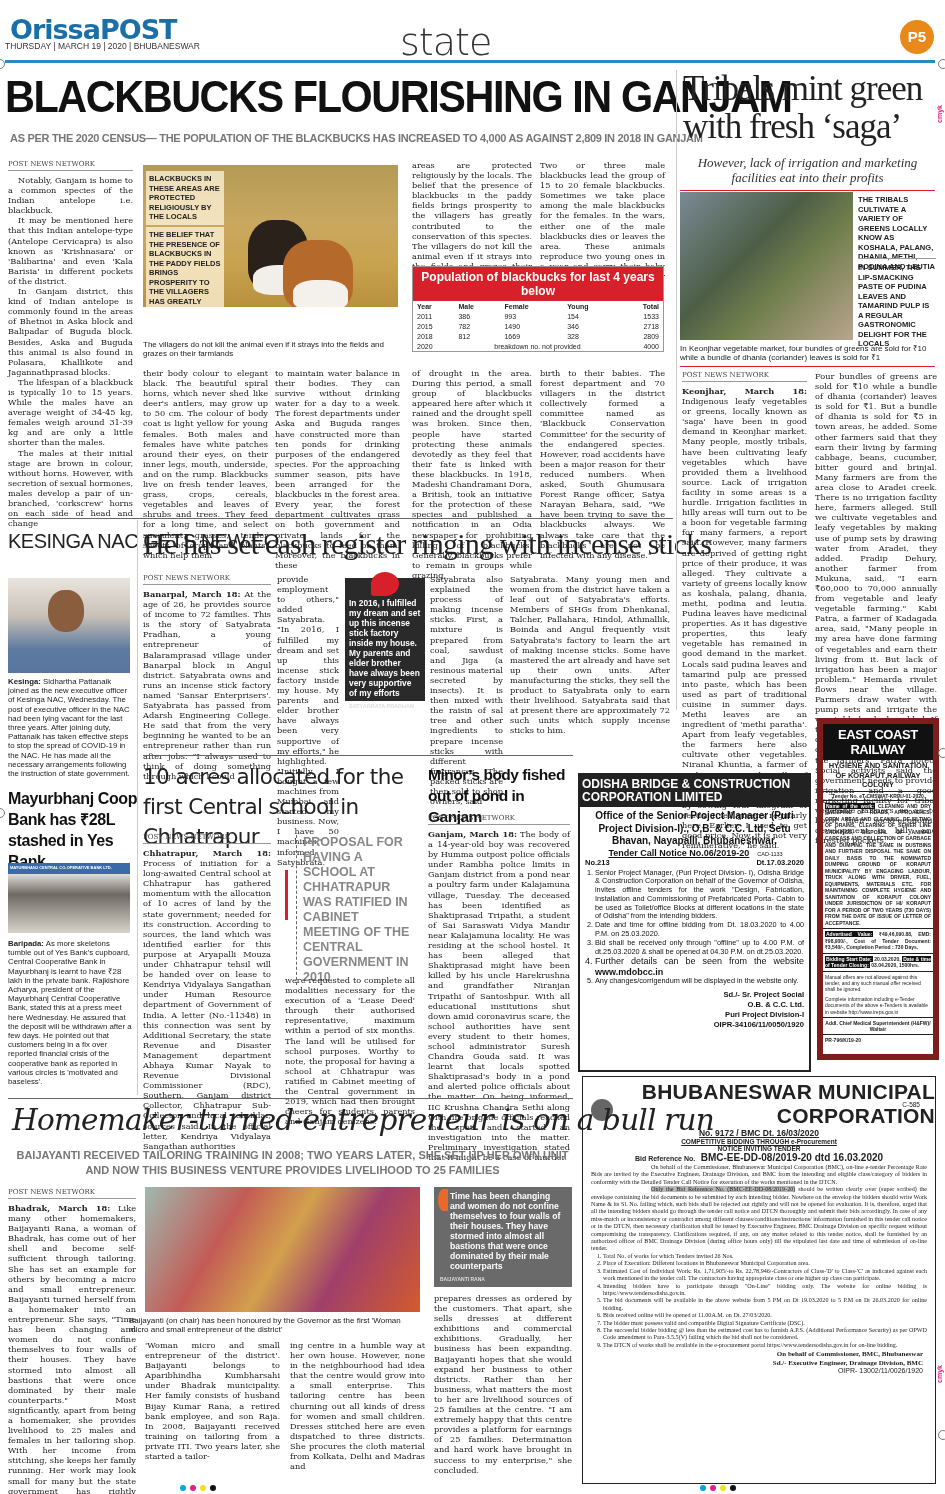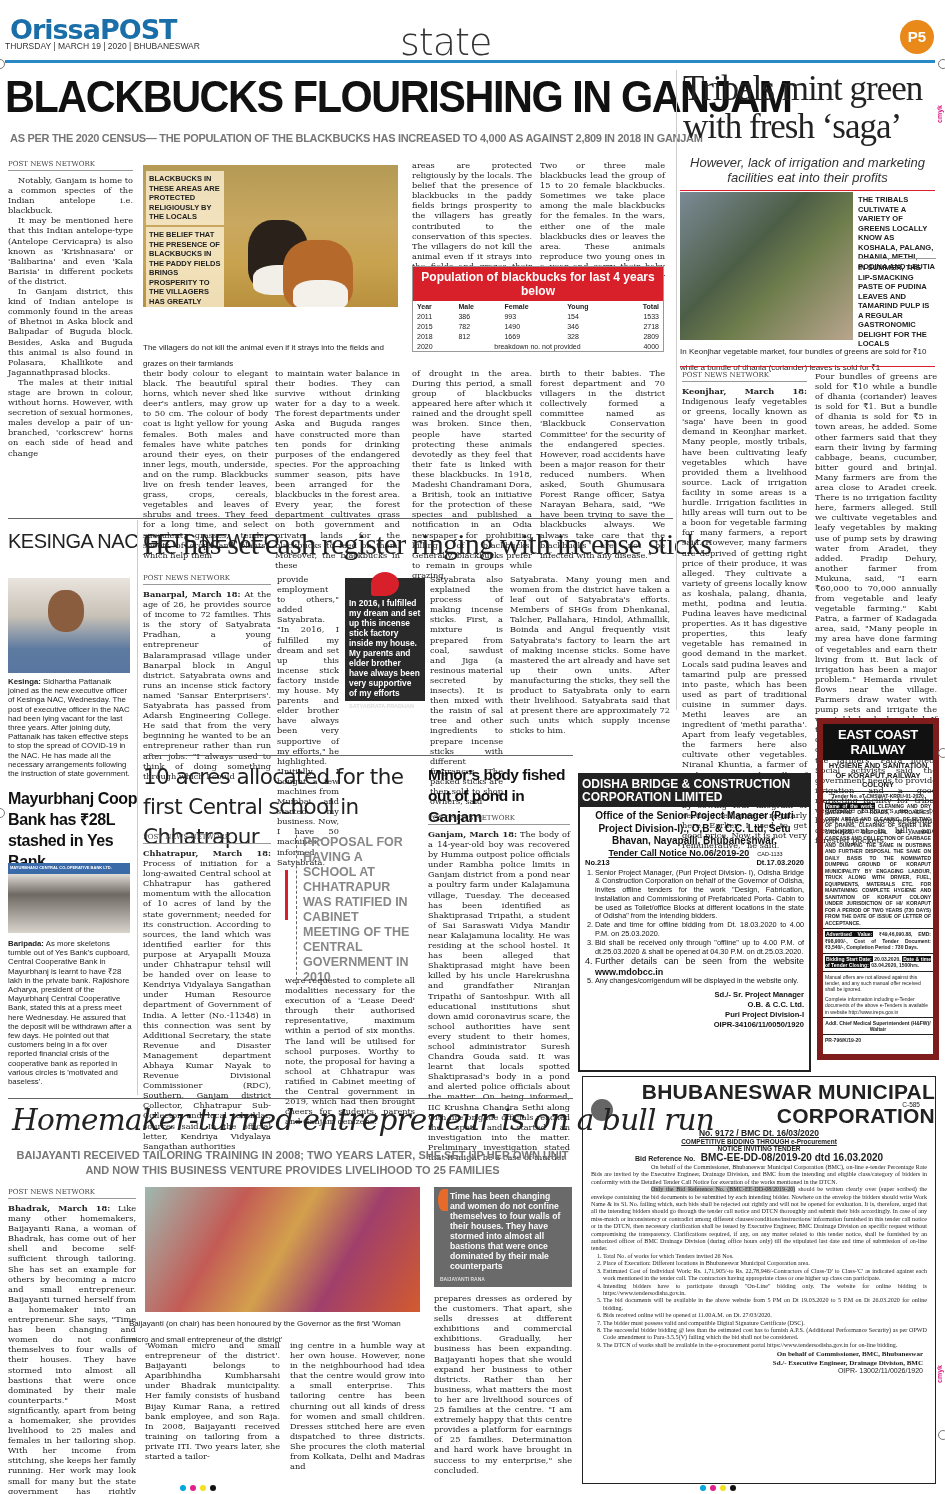--- a/index.html
+++ b/index.html
@@ -7,29 +7,29 @@
 .abs{position:absolute}
 .masthead-logo{left:10px;top:14px;font-family:"DejaVu Sans",sans-serif;font-weight:bold;font-size:27px;letter-spacing:-1px;color:#1a6fa8}
 .masthead-logo .post{color:#1a6fa8}
 .masthead-date{left:5px;top:41px;font-family:"Liberation Sans",sans-serif;font-size:8.5px;color:#333}
 .section{left:400px;top:20px;font-family:"DejaVu Sans",sans-serif;font-size:38px;font-weight:200;color:#333;letter-spacing:-1px}
 .pagebadge{left:900px;top:20px;width:34px;height:34px;border-radius:50%;background:#e8891a;color:#fff;font-family:"Liberation Sans",sans-serif;font-weight:bold;font-size:15px;text-align:center;line-height:34px}
 .topline{left:5px;top:60px;width:930px;height:3px;background:#2a88c4}
 .h-main{left:5px;top:72px;font-family:"Liberation Sans",sans-serif;font-weight:bold;font-size:44px;letter-spacing:-1.5px;color:#111;transform:scaleX(0.94);transform-origin:left}
 .h-main-sub{left:10px;top:132px;font-family:"Liberation Sans",sans-serif;font-weight:bold;font-size:11px;color:#777;letter-spacing:-0.3px}
 .h-tribals{left:683px;top:70px;width:250px;font-family:"Liberation Serif",serif;font-size:35px;line-height:38px;color:#222;letter-spacing:-1px}
-.h-tribals-sub{left:680px;top:155px;width:255px;font-family:Liberation Sans, sans-serif;font-style:italic;font-size:13px;text-align:center;color:#333;line-height:15px}
+.h-tribals-sub{left:680px;top:155px;width:255px;font-family:Liberation Serif, serif;font-style:italic;font-size:13px;text-align:center;color:#333;line-height:15px}
 .byline{font-family:"DejaVu Serif",serif;font-size:7px;color:#444;border-bottom:1px solid #999;padding-bottom:2px}
 .col{font-size:8.2px;line-height:10.1px;text-align:justify;color:#222}
 .col b{font-weight:bold}
 .col p{text-indent:10px}
 .photo1{left:143px;top:165px;width:255px;height:142px;background:linear-gradient(180deg,#b49a55 0%,#c9a860 40%,#c8a24e 70%,#b8903e 100%);overflow:hidden}
 .buck{position:absolute;border-radius:40% 40% 30% 30%}
 .pullbox{position:absolute;background:rgba(255,245,220,0.75);font-family:"Liberation Sans",sans-serif;font-weight:bold;font-size:7.5px;line-height:9.5px;color:#222;padding:3px}
-.caption{font-family:"Liberation Sans",sans-serif;font-size:8px;line-height:16px;color:#222}
+.caption{font-family:"Liberation Sans",sans-serif;font-size:8px;line-height:9px;color:#222}
 .tbl{left:412px;top:266px;width:252px;border:1px solid #999}
 .tbl-h{background:#d8202a;color:#fff;font-family:"Liberation Sans",sans-serif;font-weight:bold;font-size:12px;text-align:center;padding:3px 0}
 .tbl table{width:100%;font-family:"Liberation Sans",sans-serif;font-size:7px;border-collapse:collapse}
 .tbl td,.tbl th{padding:1.5px 4px;text-align:left}
 .tbl th{font-weight:bold}
 .photo2{left:680px;top:192px;width:173px;height:148px;background:linear-gradient(135deg,#7a8a95 0%,#4d5e47 40%,#6e7d4c 60%,#b9a58e 100%)}
 .redrule{height:1px;background:#d8202a}
 .sidebox{font-family:"Liberation Sans",sans-serif;font-weight:bold;font-size:7.6px;line-height:9.5px;color:#222}
 .h-kesinga{left:8px;top:530px;font-family:"Liberation Sans",sans-serif;font-size:20px;line-height:22px;color:#222;letter-spacing:-0.5px}
 .photo3{left:8px;top:578px;width:122px;height:95px;background:linear-gradient(180deg,#e9e4dd 0%,#c8c1b7 40%,#5d7aa0 75%,#5876a0 100%)}
@@ -95,20 +95,21 @@
 
 <div class="abs h-main">BLACKBUCKS FLOURISHING IN GANJAM</div>
 <div class="abs h-main-sub">AS PER THE 2020 CENSUS— THE POPULATION OF THE BLACKBUCKS HAS INCREASED TO 4,000 AS AGAINST 2,809 IN 2018 IN GANJAM</div>
 
 <div class="abs" style="left:8px;top:160px;width:125px">
   <div class="byline">POST NEWS NETWORK</div>
   <div class="col" style="margin-top:4px">
     <p>Notably, Ganjam is home to a common species of the Indian antelope i.e. blackbuck.</p>
     <p>It may be mentioned here that this Indian antelope-type (Antelope Cervicapra) is also known as 'Krishnasara' or 'Balibarina' and even 'Kala Barisia' in different pockets of the district.</p>
     <p>In Ganjam district, this kind of Indian antelope is commonly found in the areas of Bhetnoi in Aska block and Balipadar of Buguda block. Besides, Aska and Buguda this animal is also found in Polasara, Khallikote and Jagannathprasad blocks.</p>
+    <p>The lifespan of a blackbuck is typically 10 to 15 years. While the males have an average weight of 34-45 kg, females weigh around 31-39 kg and are only a little shorter than the males.</p>
     <p>The males at their initial stage are brown in colour, without horns. However, with secretion of sexual hormones, males develop a pair of un-branched, 'corkscrew' horns on each side of head and change</p>
   </div>
 </div>
 
 <div class="abs photo1">
   <div class="buck" style="left:105px;top:55px;width:60px;height:70px;background:#2a211a"></div>
   <div class="buck" style="left:110px;top:100px;width:60px;height:30px;background:#f2efe8"></div>
   <div class="buck" style="left:140px;top:75px;width:70px;height:70px;background:#b56a2c"></div>
   <div class="buck" style="left:150px;top:115px;width:55px;height:30px;background:#f4f0ea"></div>
   <div class="pullbox" style="left:3px;top:6px;width:78px">BLACKBUCKS IN THESE AREAS ARE PROTECTED RELIGIOUSLY BY THE LOCALS</div>
@@ -239,21 +240,21 @@
   <div class="obcc-body">
     <ol>
       <li>Senior Project Manager, (Puri Project Division- I), Odisha Bridge &amp; Construction Corporation on behalf of the Governor of Odisha, invites offline tenders for the work "Design, Fabrication, Installation and Commissioning of Prefabricated Porta- Cabin to be used as Toilet/office Blocks at different locations in the state of Odisha" from the intending bidders.</li>
       <li>Date and time for offline bidding from Dt. 18.03.2020 to 4.00 P.M. on 25.03.2020.</li>
       <li>Bid shall be received only through "offline" up to 4.00 P.M. of dt.25.03.2020 &amp; shall be opened at 04.30 P.M. on dt.25.03.2020.</li>
       <li style="font-size:9px;line-height:10.5px"><span>Further details can be seen from the website</span> <a style="color:#111;font-weight:bold">www.mdobcc.in</a></li>
       <li>Any changes/corrigendum will be displayed in the website only.</li>
     </ol>
   </div>
   <div class="obcc-sig">
-    <div>Sd./- Sr. Project Manager</div>
+    <div>Sd./- Sr. Project Social</div>
     <div>O.B. &amp; C.C. Ltd.</div>
     <div>Puri Project Division-I</div>
     <div>OIPR-34106/11/0050/1920</div>
   </div>
 </div>
 
 <div class="abs ecr">
   <div class="ecr-h">EAST COAST RAILWAY</div>
   <div class="ecr-sub">HYGIENE AND SANITATION OF KORAPUT RAILWAY COLONY</div>
   <div class="ecr-tender">Tender No. eT-CMSWAT-KRPU-01-2020</div>

